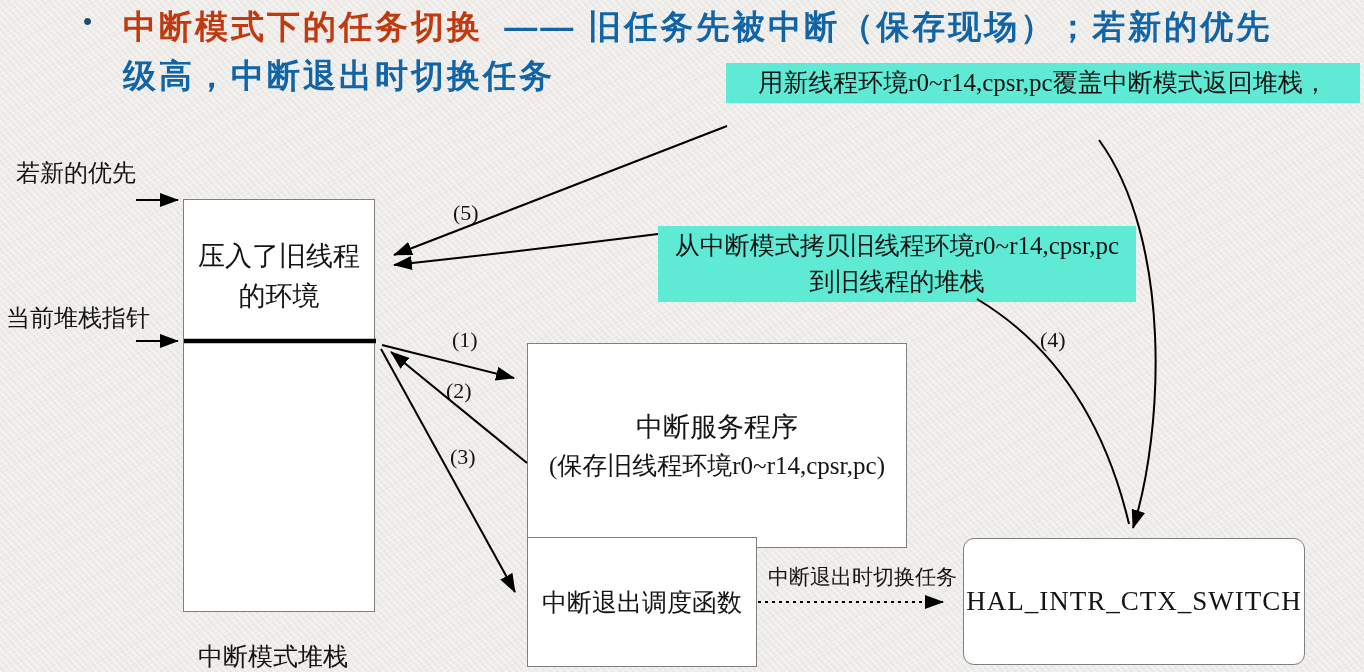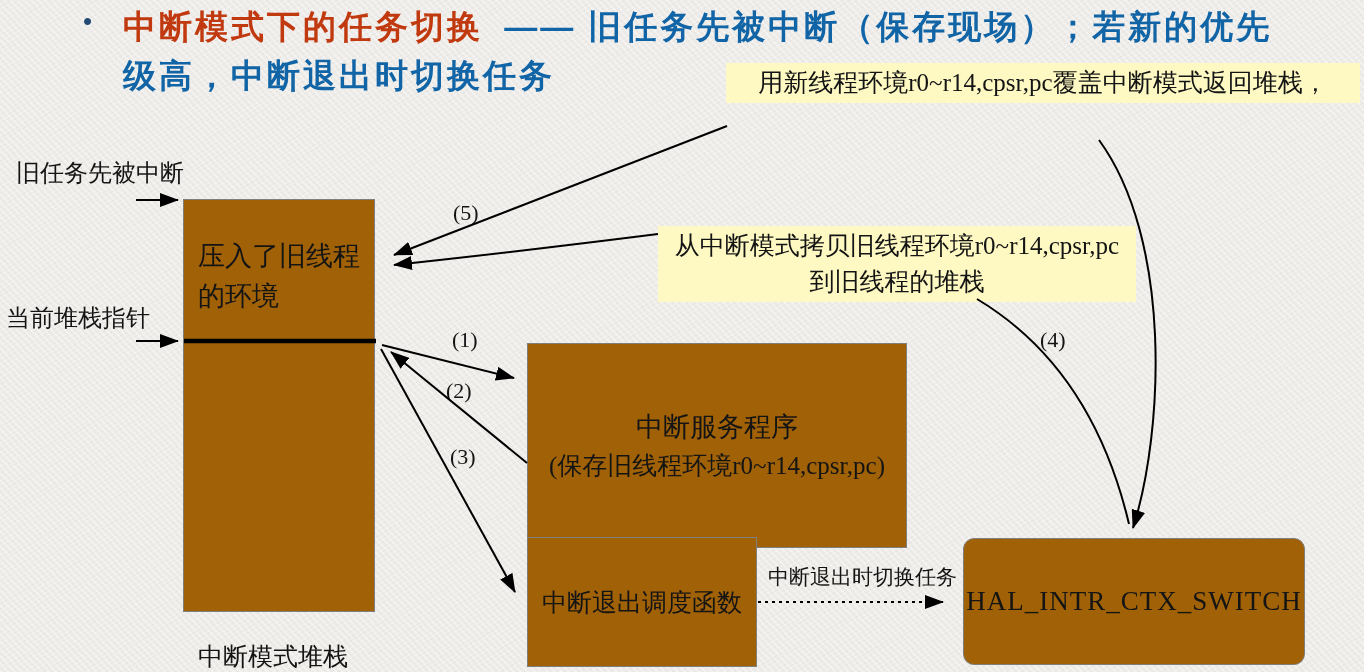--- a/index.html
+++ b/index.html
@@ -36,35 +36,35 @@
   .title-red  { color: #c0390f; }
   .title-blue { color: #1164a5; }
   .bullet { color: #234a73; font-size: 26px; font-family: "Liberation Sans", sans-serif; }
 
   
   .lbl { font-size: 24px; color: #141414; }
 
   
   .dbox {
     position: absolute;
-    background: #a16207;
+    background: #ffffff;
     border: 1px solid #7f7f7f;
     box-sizing: border-box;
     display: flex;
     flex-direction: column;
     align-items: center;
     justify-content: center;
-    text-align: left;
+    text-align: center;
   }
   #stack-box { justify-content: flex-start; }
   #stack-box .stack-text { margin-top: 36px; font-size: 27px; line-height: 40px; }
 
   .note {
     position: absolute;
-    background: #fef9c3;
+    background: #5eead4;
     text-align: center;
     font-size: 25px;
     line-height: 36px;
     padding: 2px 4px;
     white-space: nowrap;
   }
 
   .step { font-size: 22px; color: #141414; }
 
   #arrow-layer {
@@ -78,21 +78,21 @@
 
 <div id="slide">
 
   <span class="abs bullet" style="left:83px; top:6px;">•</span>
   <div class="abs title-line title-blue" style="left:123px; top:54px;">级高，中断退出时切换任务</div>
   <div class="abs title-line" style="left:123px; top:5px;">
     <span class="title-red">中断模式下的任务切换</span>
     <span class="title-blue" style="margin-left:9px;">—— 旧任务先被中断（保存现场）；若新的优先</span>
   </div>
 
-  <div class="abs lbl" style="left:16px; top:157px;">旧任务先被中断</div>
+  <div class="abs lbl" style="left:16px; top:157px;">若新的优先</div>
   <div class="abs lbl" style="left:6px; top:302px;">当前堆栈指针</div>
 
   <div class="dbox" id="stack-box" style="left:183px; top:199px; width:192px; height:413px;">
     <div class="stack-text">
       <div>压入了旧线程</div>
       <div>的环境</div>
     </div>
   </div>
   <div class="abs lbl" style="left:198px; top:640px; font-size:25px;">中断模式堆栈</div>
 

